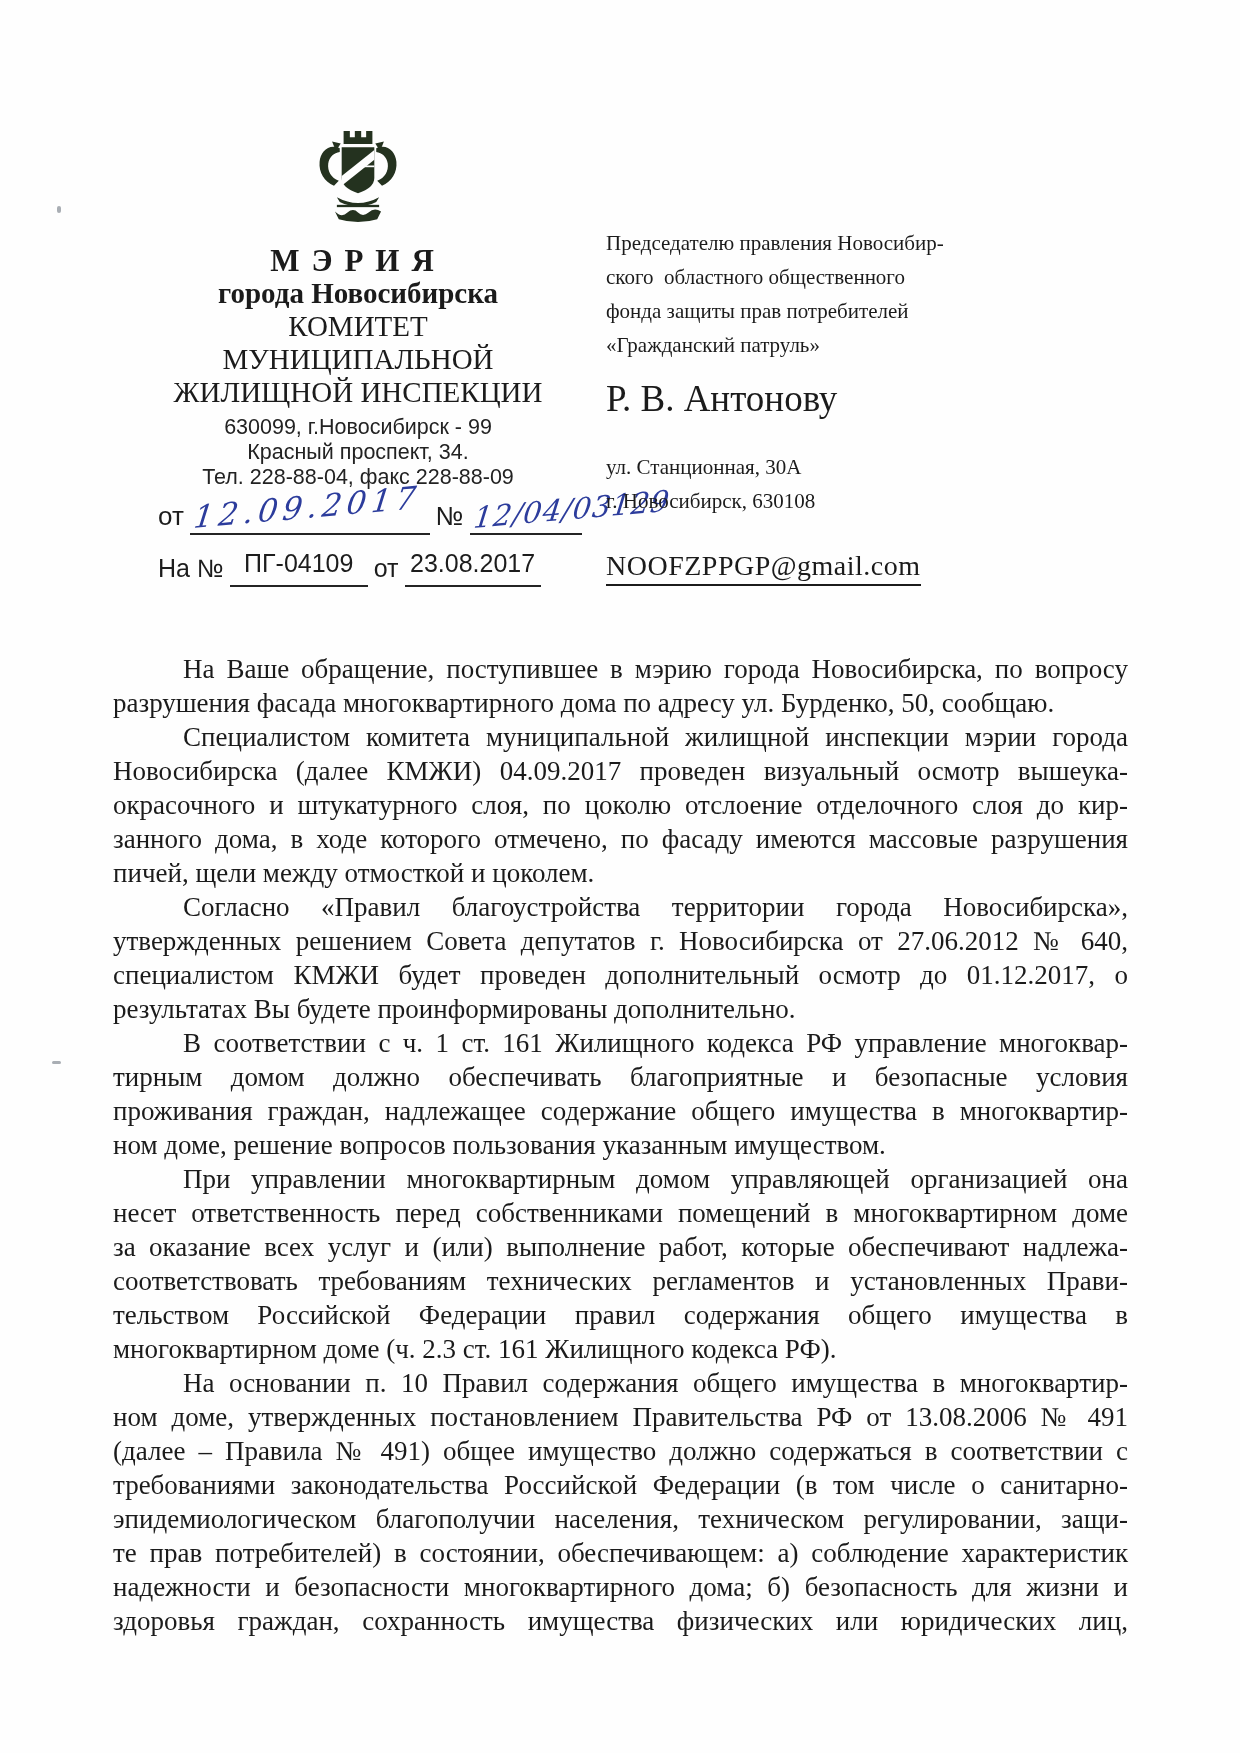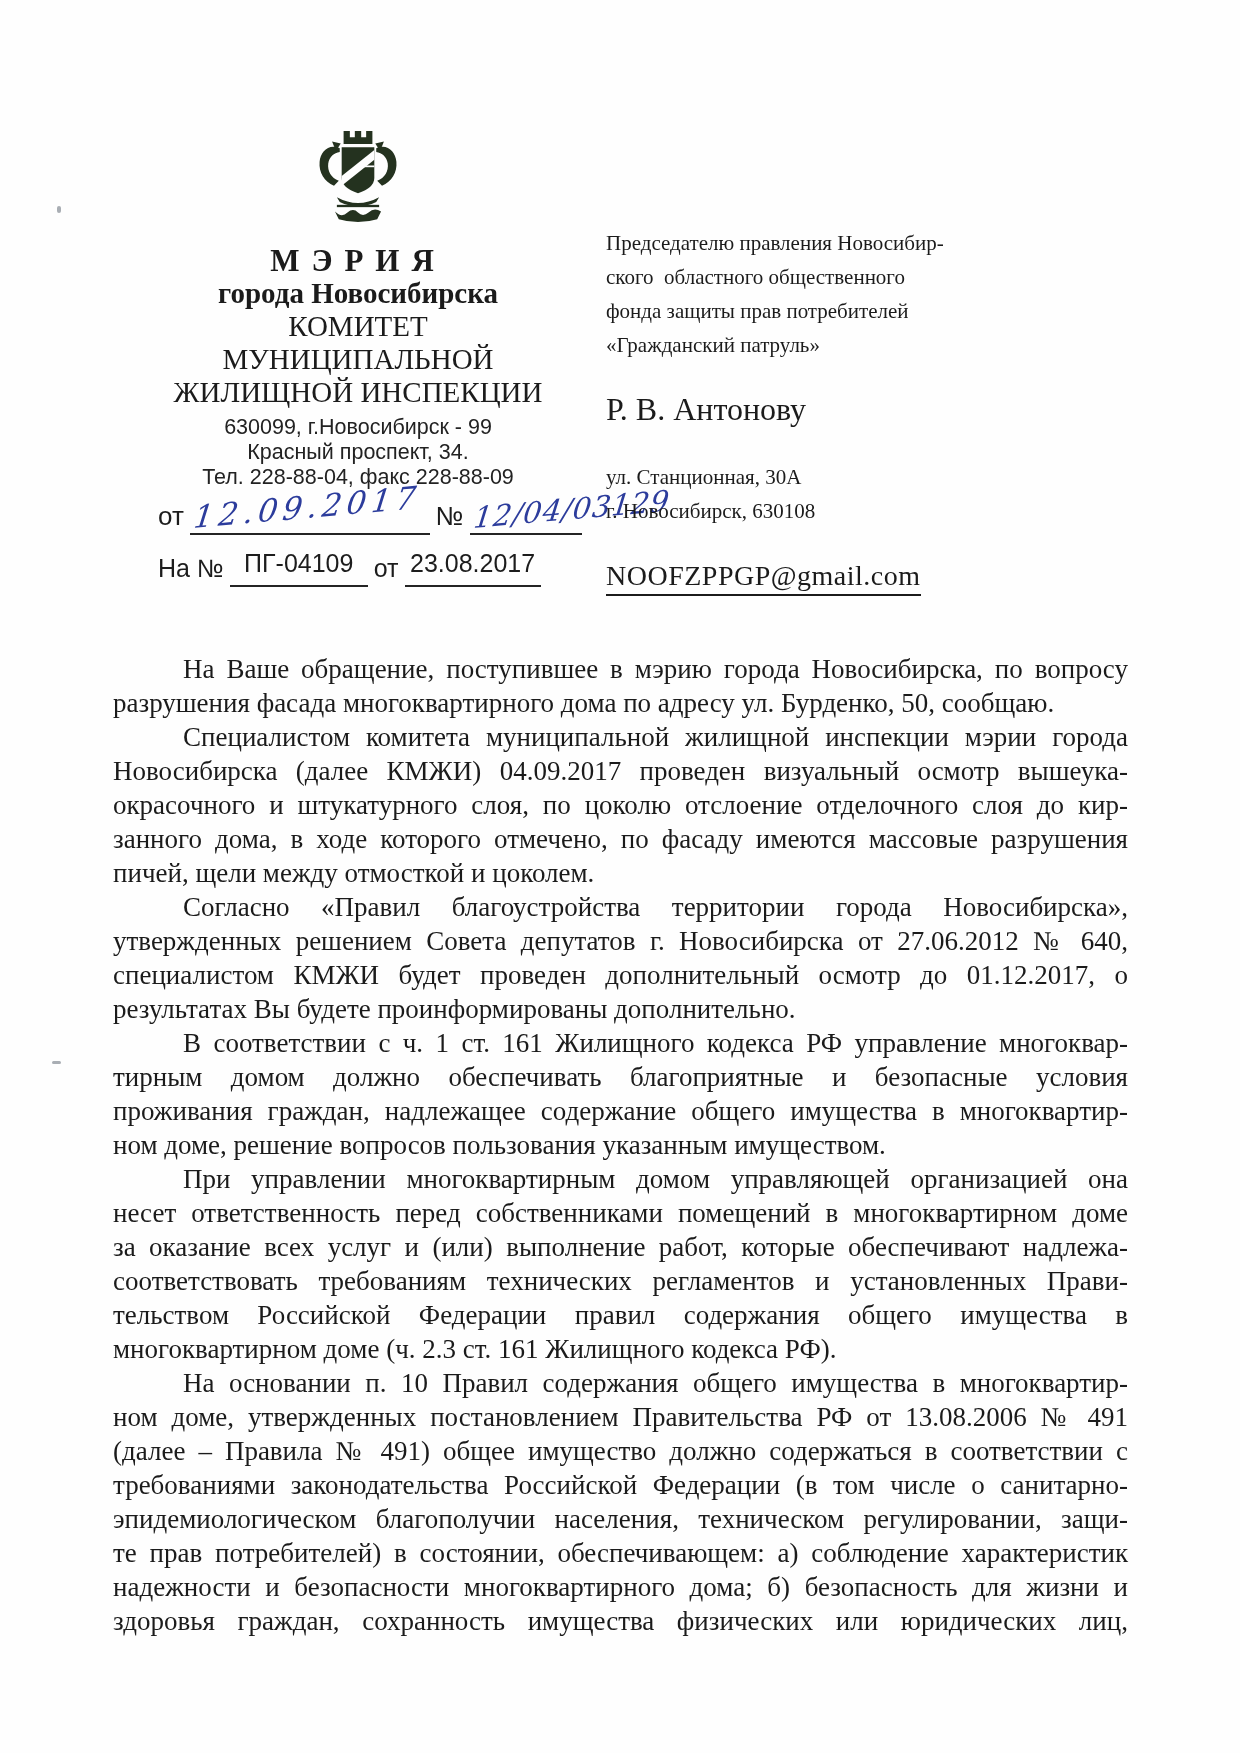--- a/index.html
+++ b/index.html
@@ -27,21 +27,21 @@
   .u3 { width:138px; } .u4 { width:136px; }
   .hand { position:absolute; left:2px; bottom:-2px; font-family:"DejaVu Serif", serif; font-style:italic;
           color:#2c3c9c; transform:rotate(-5deg) skewX(-12deg); transform-origin:left bottom; white-space:nowrap; }
   .hw1 { font-size:31px; letter-spacing:5px; }
   .hw2 { font-size:29px; letter-spacing:1px; }
   .pv { display:block; text-align:center; font-family:"Liberation Sans", sans-serif; font-size:25px; padding-bottom:1px; }
 
   
   .rc-col { position:absolute; left:606px; top:226px; width:490px; }
   .rl { font-size:21px; line-height:34px; white-space:pre; }
-  .rc-name { margin-top:30px; font-size:32px; line-height:34px; }
+  .rc-name { margin-top:20px; font-size:37px; line-height:34px; }
   .rc-addr { margin-top:34px; }
   .rc-email-wrap { margin-top:32px; }
   .rc-email { display:inline-block; font-size:28px; border-bottom:2px solid #1b1b1b; padding-bottom:2px; letter-spacing:0.5px;text-align:center; }
 
   
   .body-text { position:absolute; left:113px; top:652px; width:1015px; }
   .bl { font-size:27px; line-height:34px; height:34px; text-align:justify; text-align-last:justify; }
   .bl.end { text-align-last:left; }
   .bl.ind { text-indent:70px; }
 

